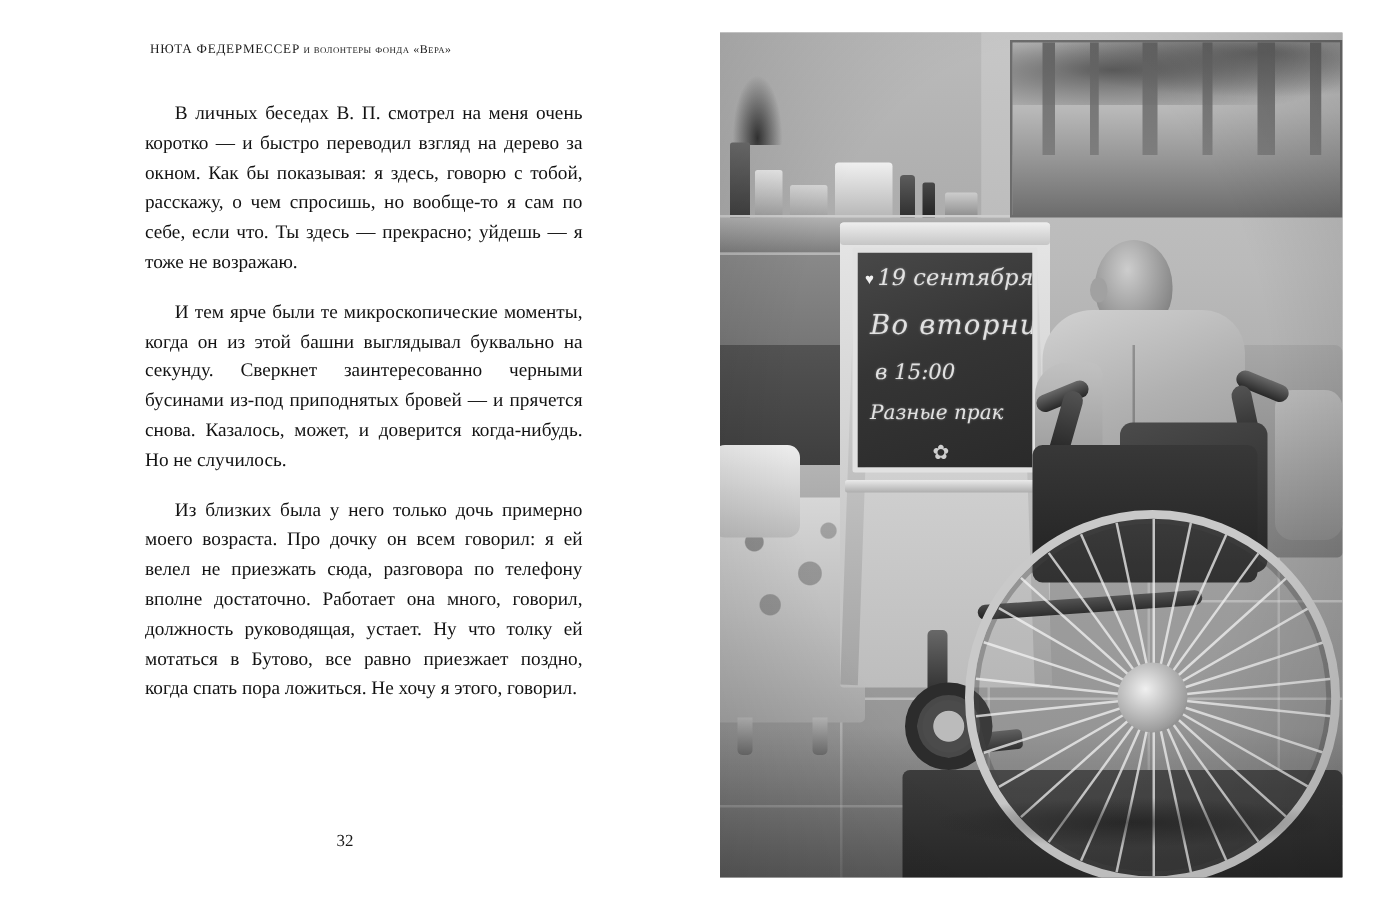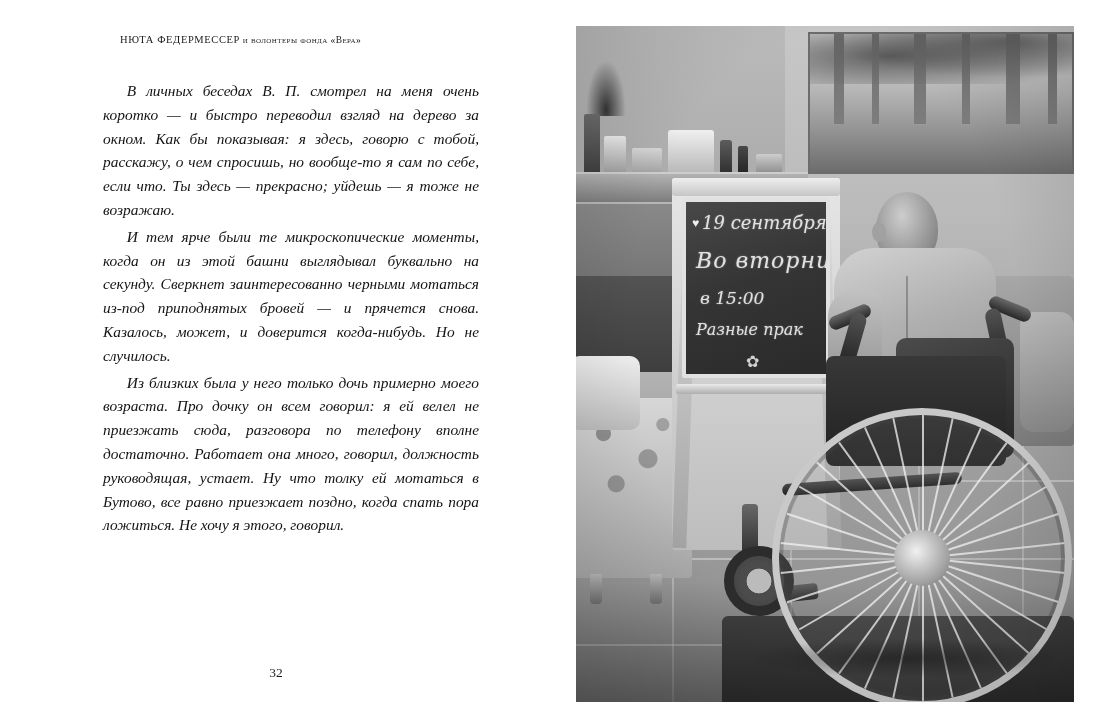--- a/index.html
+++ b/index.html
@@ -50,23 +50,22 @@
   }
   .body-text {
     font-size: 15.4px;
     line-height: 1.545;
     text-align: justify;
     text-justify: inter-word;
     color: #131313;
     hyphens: manual;
   }
   .body-text p {
-    margin: 3px;
+    margin: 16px;
     text-indent: 1.55em;
-    font-style: italic;
   }
   .folio {
     position: absolute;
     left: 0;
     right: 0;
     bottom: 45px;
     text-align: center;
     font-size: 13.5px;
     color: #1a1a1a;
     padding-left: 2px;
@@ -390,21 +389,21 @@
   <div class="page-left">
 
     <div class="running-head">
       <span class="caps">НЮТА ФЕДЕРМЕССЕР</span>
       <span class="small">и волонтеры фонда</span>
       <span class="small">«Вера»</span>
     </div>
 
     <div class="body-text">
       <p>В личных беседах В. П. смотрел на меня очень коротко — и быстро переводил взгляд на дерево за окном. Как бы показывая: я здесь, говорю с тобой, расскажу, о чем спросишь, но вообще-то я сам по себе, если что. Ты здесь — прекрасно; уйдешь — я тоже не возражаю.</p>
-      <p>И тем ярче были те микроскопические моменты, когда он из этой башни выглядывал буквально на секунду. Сверкнет заинтересованно черными мотаться из-под приподнятых бровей — и прячется снова. Казалось, может, и доверится когда-нибудь. Но не случилось.</p>
+      <p>И тем ярче были те микроскопические моменты, когда он из этой башни выглядывал буквально на секунду. Сверкнет заинтересованно черными бусинами из-под приподнятых бровей — и прячется снова. Казалось, может, и доверится когда-нибудь. Но не случилось.</p>
       <p> Из близких была у него только дочь примерно моего возраста. Про дочку он всем говорил: я ей велел не приезжать сюда, разговора по телефону вполне достаточно. Работает она много, говорил, должность руководящая, устает. Ну что толку ей мотаться в Бутово, все равно приезжает поздно, когда спать пора ложиться. Не хочу я этого, говорил.</p>
     </div>
 
     <div class="folio">32</div>
   </div>
 
   <div class="page-right">
     <div class="photo">
 
       <div class="wall"></div>

